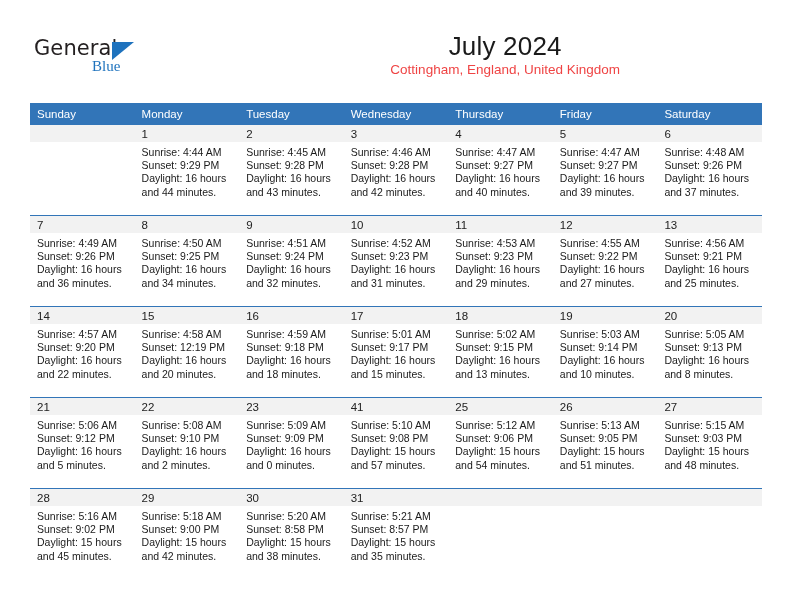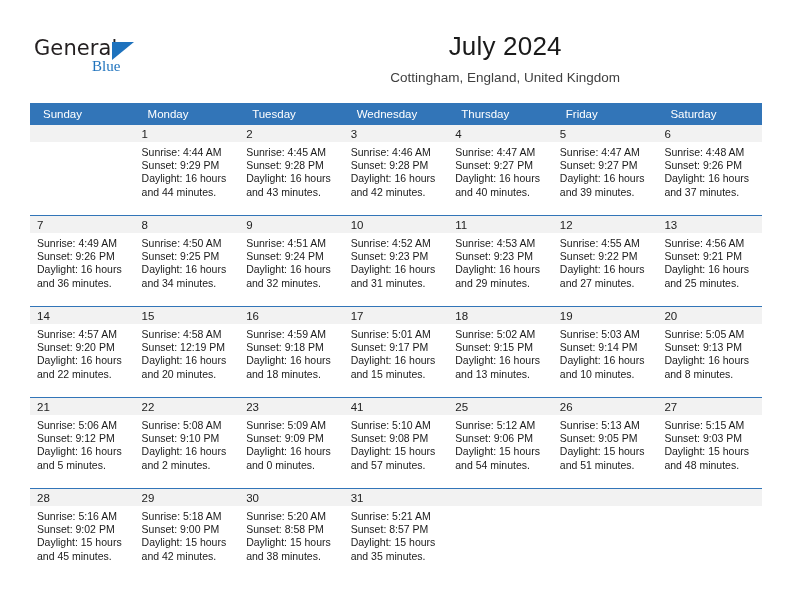--- a/index.html
+++ b/index.html
@@ -74,23 +74,22 @@
   }
   .cal-title {
     font-size: 26px;
     color: #1a1a1a;
     font-weight: 400;
     line-height: 32px;
     letter-spacing: 0.2px;
     white-space: nowrap;
   }
   .cal-subtitle {
-    margin-top: 8px;
     font-size: 13.5px;
-    color: #404040;
+    color: #ef4444;
     font-weight: 400;
     line-height: 16px;
     white-space: nowrap;
   }
 
   
   .calendar {
     position: absolute;
     left: 30px;
     top: 103px;
@@ -99,21 +98,21 @@
     table-layout: fixed;
   }
   .calendar col { width: 104.57px; }
 
   thead th {
     background: #3275b8;
     color: #ffffff;
     font-size: 11.5px;
     font-weight: normal;
     text-align: left;
-    padding: 5px 0 5px 13px;
+    padding: 5px 0 5px 7px;
     height: 19px;
     box-sizing: border-box;
     vertical-align: middle;
   }
 
   tbody tr.week-row td {
     border-top: 1px solid #3275b8;
     padding: 0;
     vertical-align: top;
     height: 90px;

